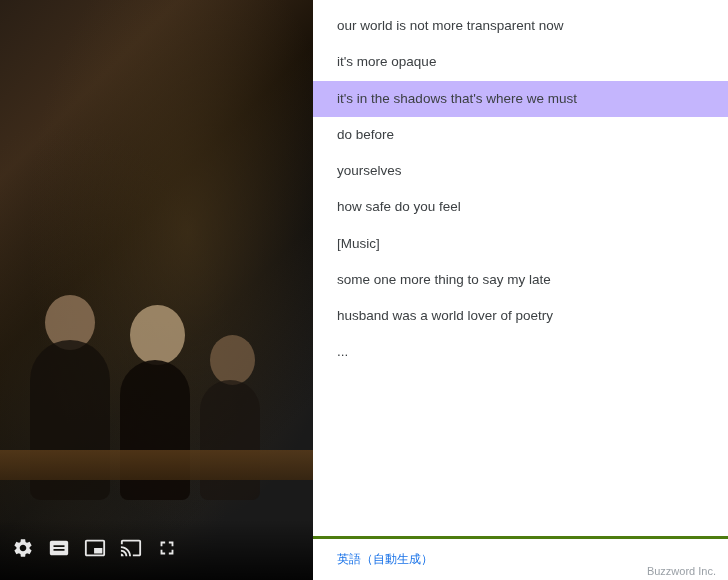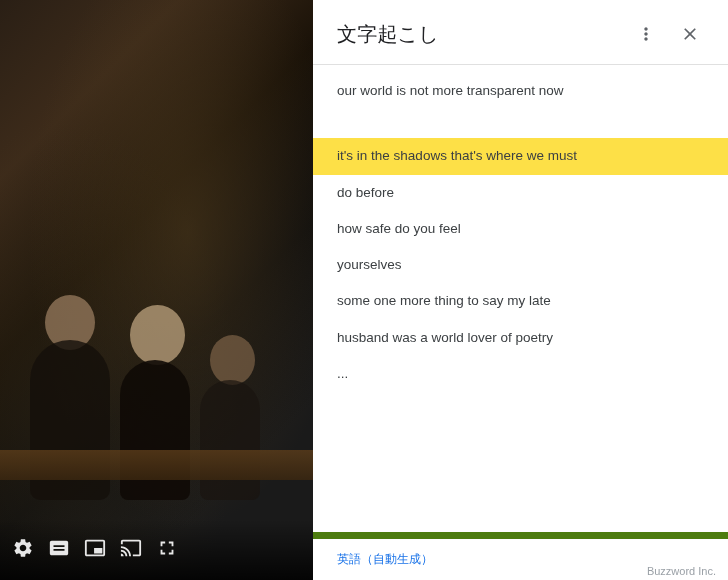--- a/index.html
+++ b/index.html
@@ -215,28 +215,27 @@
       padding: 8px 24px;
       cursor: pointer;
       font-size: 13.5px;
       color: #3c4043;
       line-height: 1.5;
       border-radius: 0;
       transition: background 0.15s;
     }
 
     .transcript-line.highlighted {
-      background: #fde047;
+      background: #c4b5fd;
       font-weight: 500;
-      margin-top: 29px;
     }
 
     .transcript-footer {
       padding: 10px 24px 12px;
-      border-top: 7px solid #4d7c0f;
+      border-top: 3px solid #4d7c0f;
       flex-shrink: 0;
     }
 
     .language-badge {
       font-size: 12px;
       color: #1a73e8;
       font-weight: 500;
       cursor: pointer;
     }
 
@@ -287,43 +286,30 @@
     </span>
     <span class="control-icon">
       <svg viewBox="0 0 24 24" xmlns="http://www.w3.org/2000/svg">
         <path d="M7 14H5v5h5v-2H7v-3zm-2-4h2V7h3V5H5v5zm12 7h-3v2h5v-5h-2v3zM14 5v2h3v3h2V5h-5z"></path>
       </svg>
     </span>
   </div>
 </div>
 
 <div class="transcript-panel">
-  <div class="transcript-header">
-    <span class="transcript-title">文字起こし</span>
-    <div class="header-actions">
-      <button class="icon-btn" title="More options">
-        <svg width="20" height="20" viewBox="0 0 24 24" fill="#5f6368">
-          <path d="M12 8c1.1 0 2-.9 2-2s-.9-2-2-2-2 .9-2 2 .9 2 2 2zm0 2c-1.1 0-2 .9-2 2s.9 2 2 2 2-.9 2-2-.9-2-2-2zm0 6c-1.1 0-2 .9-2 2s.9 2 2 2 2-.9 2-2-.9-2-2-2z"></path>
-        </svg>
-      </button>
-      <button class="icon-btn" title="Close">
-        <svg width="20" height="20" viewBox="0 0 24 24" fill="#5f6368">
-          <path d="M19 6.41L17.59 5 12 10.59 6.41 5 5 6.41 10.59 12 5 17.59 6.41 19 12 13.41 17.59 19 19 17.59 13.41 12z"></path>
-        </svg>
-      </button>
-    </div>
-  </div>
 
   <div class="transcript-content">
 
   <div class="transcript-line">our world is not more transparent now</div>
+      <div class="transcript-line">it's more opaque</div>
       <div class="transcript-line highlighted">it's in the shadows that's where we must</div>
       <div class="transcript-line">do before</div>
+      <div class="transcript-line">yourselves</div>
       <div class="transcript-line">how safe do you feel</div>
-      <div class="transcript-line">yourselves</div>
+      <div class="transcript-line">[Music]</div>
       <div class="transcript-line">some one more thing to say my late</div>
       <div class="transcript-line">husband was a world lover of poetry</div>
       <div class="transcript-line">...</div>
     </div>
 
   <div class="transcript-footer">
     <span class="language-badge">英語（自動生成）</span>
   </div>
 
   <div class="watermark">Buzzword Inc.</div>

